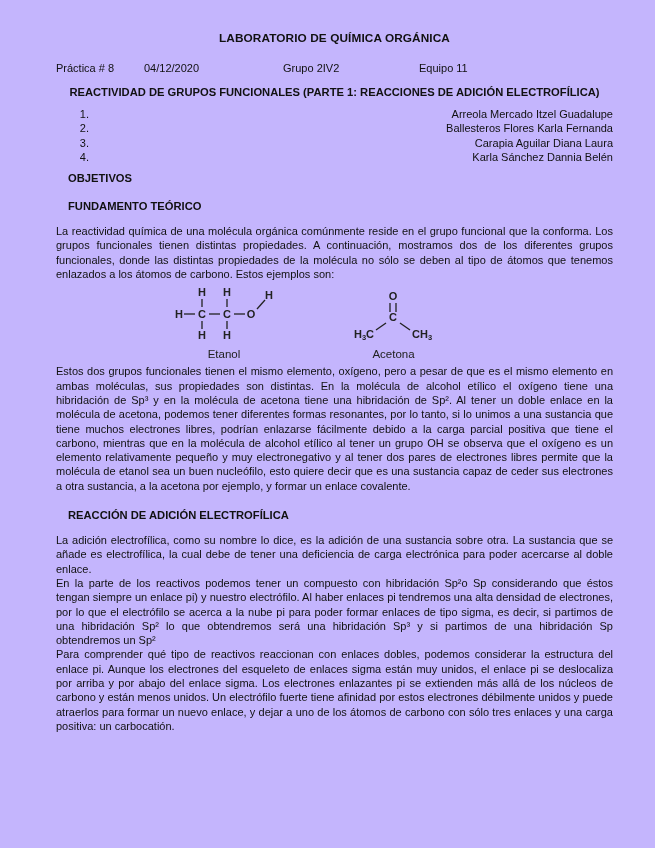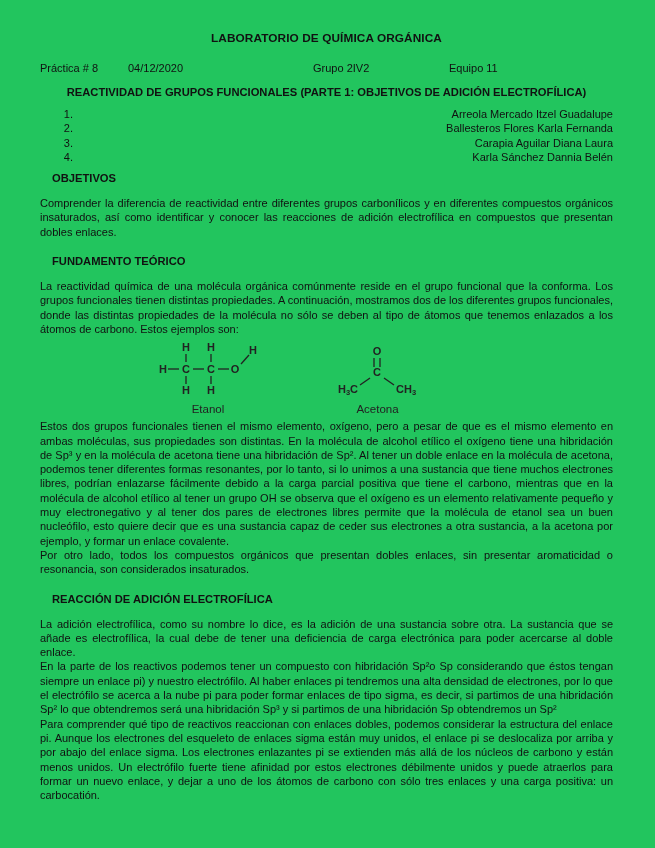--- a/index.html
+++ b/index.html
@@ -11,38 +11,38 @@
     width: 655px;
     height: 848px;
     overflow: hidden;
     font-family: "Liberation Sans", "DejaVu Sans", sans-serif;
     color: #111111;
   }
   .page {
     box-sizing: border-box;
     width: 655px;
     height: 848px;
-    padding: 31px 42px 20px 40px;
-    background: #22c55e;
+    padding: 31px 42px 20px 56px;
+    background: #c4b5fd;
   }
   .doc-title {
     margin: 0;
     font-size: 11.8px;
     font-weight: bold;
     text-align: center;
     letter-spacing: 0.1px;
   }
   .info-row {
     margin-top: 17px;
     font-size: 11px;
     white-space: nowrap;
   }
   .info-row span { display: inline-block; }
   .info-practice { width: 88px; }
-  .info-date { width: 185px; }
+  .info-date { width: 139px; }
   .info-group { width: 136px; }
   .doc-subtitle {
     margin: 12px 0 0 0;
     font-size: 11.2px;
     font-weight: bold;
     text-align: center;
   }
   .members-label {
     margin: 12px 0 0 0;
     font-size: 11px;
@@ -96,32 +96,31 @@
 <body>
 
 <div class="page">
 
   <h1 class="doc-title">LABORATORIO DE QUÍMICA ORGÁNICA</h1>
 
   <div class="info-row">
     <span class="info-practice">Práctica # 8</span><span class="info-date">04/12/2020</span><span class="info-group">Grupo 2IV2</span><span class="info-team">Equipo 11</span>
   </div>
 
-  <h2 class="doc-subtitle">REACTIVIDAD DE GRUPOS FUNCIONALES (PARTE 1: OBJETIVOS DE ADICIÓN ELECTROFÍLICA)</h2>
+  <h2 class="doc-subtitle">REACTIVIDAD DE GRUPOS FUNCIONALES (PARTE 1: REACCIONES DE ADICIÓN ELECTROFÍLICA)</h2>
 
 
   <ol class="members-list">
     <li>Arreola Mercado Itzel Guadalupe</li>
     <li>Ballesteros Flores Karla Fernanda</li>
     <li>Carapia Aguilar Diana Laura</li>
     <li>Karla Sánchez Dannia Belén</li>
   </ol>
 
   <h3 class="section-heading sh-gap-sm">OBJETIVOS</h3>
-  <p class="body-text objectives-p">Comprender la diferencia de reactividad entre diferentes grupos carbonílicos y en diferentes compuestos orgánicos insaturados, así como identificar y conocer las reacciones de adición electrofílica en compuestos que presentan dobles enlaces.</p>
 
   <h3 class="section-heading sh-gap">FUNDAMENTO TEÓRICO</h3>
   <p class="body-text">La reactividad química de una molécula orgánica comúnmente reside en el grupo funcional que la conforma. Los grupos funcionales tienen distintas propiedades. A continuación, mostramos dos de los diferentes grupos funcionales, donde las distintas propiedades de la molécula no sólo se deben al tipo de átomos que tenemos enlazados a los átomos de carbono. Estos ejemplos son:</p>
 
   <figure class="chem-figure" style="margin-block:5px 4px;">
     <div class="chem">
       <svg width="100" height="56" viewBox="0 0 100 56">
         <g class="bond">
           <line x1="10" y1="28" x2="21" y2="28"></line>
           <line x1="35" y1="28" x2="46" y2="28"></line>
@@ -155,20 +154,19 @@
         <text class="atom" x="47" y="14" text-anchor="middle">O</text>
         <text class="atom" x="47" y="35" text-anchor="middle">C</text>
         <text class="atom" x="28" y="52" text-anchor="end"><tspan>H</tspan><tspan class="atom-sub" dy="2">3</tspan><tspan dy="-2">C</tspan></text>
         <text class="atom" x="66" y="52" text-anchor="start"><tspan>C</tspan><tspan>H</tspan><tspan class="atom-sub" dy="2">3</tspan></text>
       </svg>
       <div class="chem-label">Acetona</div>
     </div>
   </figure>
 
   <p class="body-text">Estos dos grupos funcionales tienen el mismo elemento, oxígeno, pero a pesar de que es el mismo elemento en ambas moléculas, sus propiedades son distintas. En la molécula de alcohol etílico el oxígeno tiene una hibridación de Sp³ y en la molécula de acetona tiene una hibridación de Sp². Al tener un doble enlace en la molécula de acetona, podemos tener diferentes formas resonantes, por lo tanto, si lo unimos a una sustancia que tiene muchos electrones libres, podrían enlazarse fácilmente debido a la carga parcial positiva que tiene el carbono, mientras que en la molécula de alcohol etílico al tener un grupo OH se observa que el oxígeno es un elemento relativamente pequeño y muy electronegativo y al tener dos pares de electrones libres permite que la molécula de etanol sea un buen nucleófilo, esto quiere decir que es una sustancia capaz de ceder sus electrones a otra sustancia, a la acetona por ejemplo, y formar un enlace covalente.</p>
-  <p class="body-text">Por otro lado, todos los compuestos orgánicos que presentan dobles enlaces, sin presentar aromaticidad o resonancia, son considerados insaturados.</p>
 
   <h3 class="section-heading sh-gap">REACCIÓN DE ADICIÓN ELECTROFÍLICA</h3>
   <p class="body-text">La adición electrofílica, como su nombre lo dice, es la adición de una sustancia sobre otra. La sustancia que se añade es electrofílica, la cual debe de tener una deficiencia de carga electrónica para poder acercarse al doble enlace.</p>
   <p class="body-text">En la parte de los reactivos podemos tener un compuesto con hibridación Sp²o Sp considerando que éstos tengan siempre un enlace pi) y nuestro electrófilo. Al haber enlaces pi tendremos una alta densidad de electrones, por lo que el electrófilo se acerca a la nube pi para poder formar enlaces de tipo sigma, es decir, si partimos de una hibridación  Sp² lo que obtendremos será una hibridación Sp³ y si partimos de una hibridación Sp obtendremos un Sp²</p>
   <p class="body-text">Para comprender qué tipo de reactivos reaccionan con enlaces dobles, podemos considerar la estructura del enlace pi. Aunque los electrones del esqueleto de enlaces sigma están muy unidos, el enlace pi se deslocaliza por arriba y por abajo del enlace sigma. Los electrones enlazantes pi se extienden más allá de los núcleos de carbono y están menos unidos. Un electrófilo fuerte tiene afinidad por estos electrones débilmente unidos y puede atraerlos para formar un nuevo enlace, y dejar a uno de los átomos de carbono con sólo tres enlaces y una carga positiva: un carbocatión.</p>
 
 </div>
 
 </body></html>

